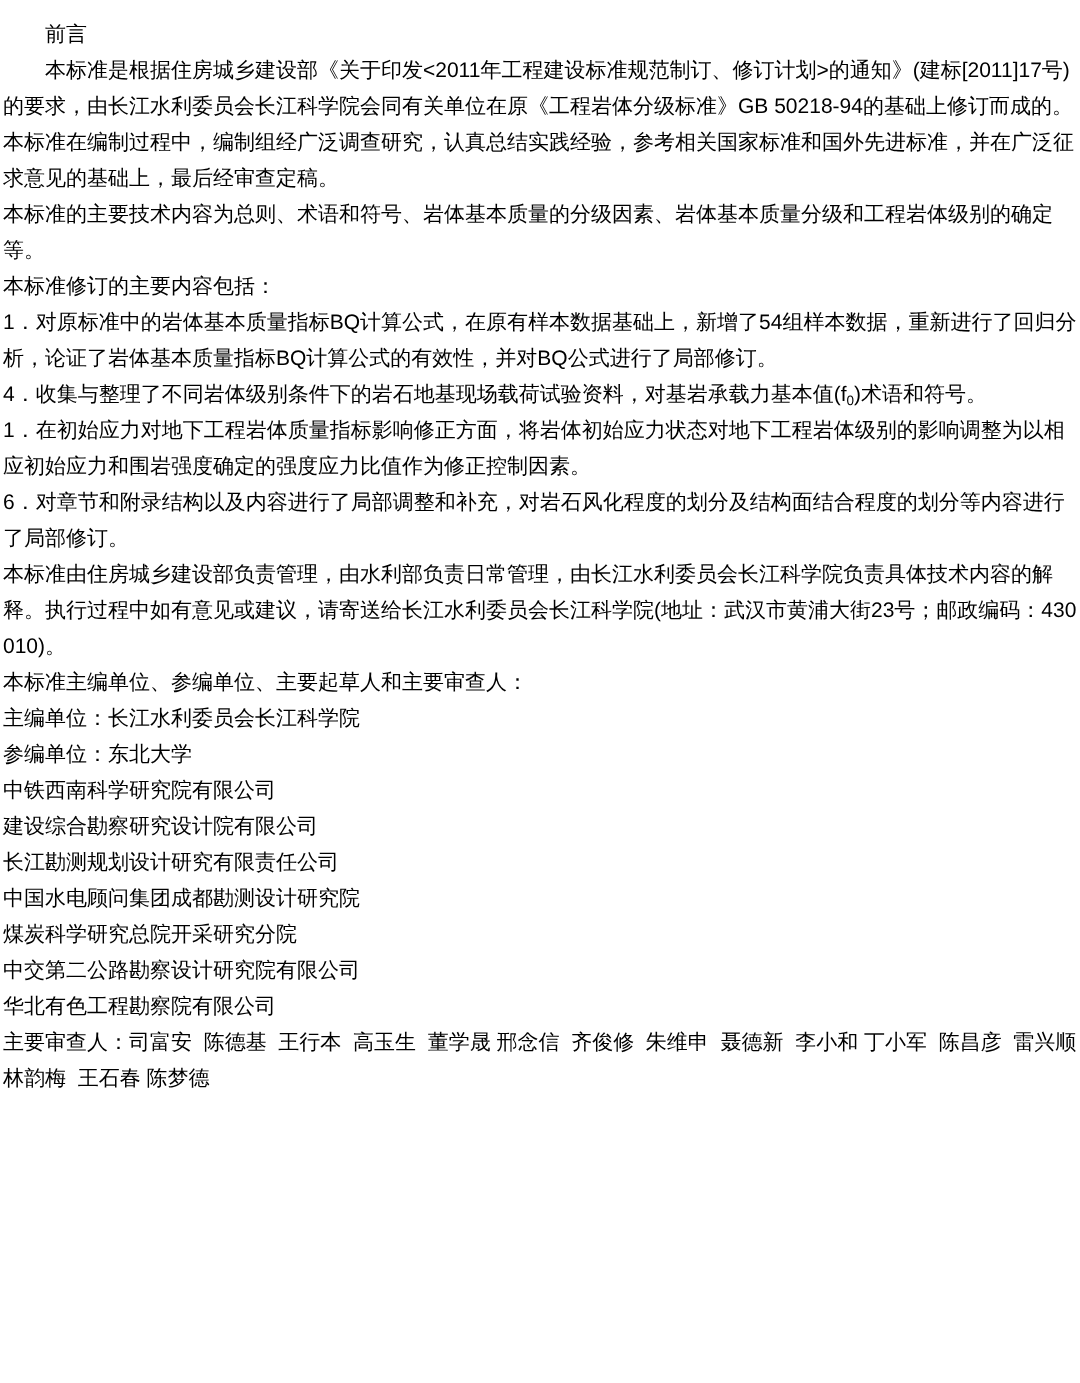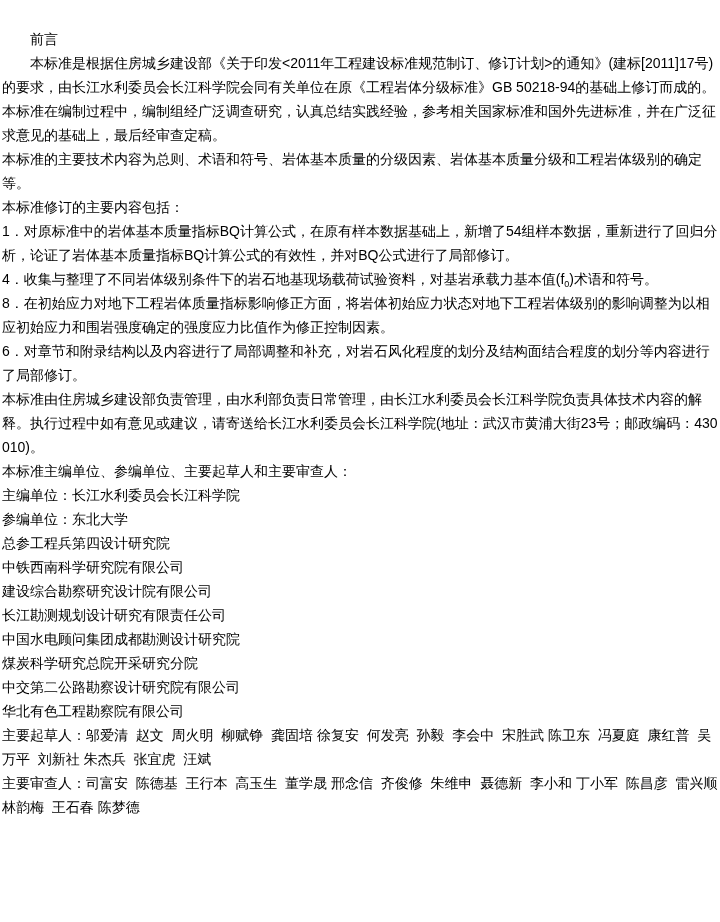--- a/index.html
+++ b/index.html
@@ -11,21 +11,21 @@
     width: 720px;
     height: 922px;
     box-sizing: border-box;
     color: #000000;
     font-family: "Liberation Sans", sans-serif;
     font-size: 14px;
     line-height: 24px;
     overflow: hidden;
   }
   .page {
-    padding: 27px 2px 0 2px;
+    padding: 10px 2px 0 2px;
   }
   p.line {
     margin: 0;
     white-space: pre-wrap;
     word-break: break-all;
   }
   .indent {
     text-indent: 2em;
   }
   .title {
@@ -49,35 +49,33 @@
   <p class="line">本标准在编制过程中，编制组经广泛调查研究，认真总结实践经验，参考相关国家标准和国外先进标准，并在广泛征求意见的基础上，最后经审查定稿。</p>
 
   <p class="line">本标准的主要技术内容为总则、术语和符号、岩体基本质量的分级因素、岩体基本质量分级和工程岩体级别的确定等。</p>
 
   <p class="line">本标准修订的主要内容包括：</p>
 
   <p class="line">1．对原标准中的岩体基本质量指标BQ计算公式，在原有样本数据基础上，新增了54组样本数据，重新进行了回归分析，论证了岩体基本质量指标BQ计算公式的有效性，并对BQ公式进行了局部修订。</p>
 
   <p class="line"><span>4．收集与整理了不同岩体级别条件下的岩石地基现场载荷试验资料，对基岩承载力基本值(f</span><sub class="fsub">0</sub><span>)术语和符号。</span></p>
 
-  <p class="line">8．在初始应力对地下工程岩体质量指标影响修正方面，将岩体初始应力状态对地下工程岩体级别的影响调整为以相应初始应力和围岩强度确定的强度应力比值作为修正控制因素。</p>
+  <p class="line">1．在初始应力对地下工程岩体质量指标影响修正方面，将岩体初始应力状态对地下工程岩体级别的影响调整为以相应初始应力和围岩强度确定的强度应力比值作为修正控制因素。</p>
   <p class="line">6．对章节和附录结构以及内容进行了局部调整和补充，对岩石风化程度的划分及结构面结合程度的划分等内容进行了局部修订。</p>
 
   <p class="line">本标准由住房城乡建设部负责管理，由水利部负责日常管理，由长江水利委员会长江科学院负责具体技术内容的解释。执行过程中如有意见或建议，请寄送给长江水利委员会长江科学院(地址：武汉市黄浦大街23号；邮政编码：430010)。</p>
 
   <p class="line">本标准主编单位、参编单位、主要起草人和主要审查人：</p>
 
   <p class="line">主编单位：长江水利委员会长江科学院</p>
   <p class="line">参编单位：东北大学</p>
 
-  <p class="line">总参工程兵第四设计研究院</p>
   <p class="line">中铁西南科学研究院有限公司</p>
   <p class="line">建设综合勘察研究设计院有限公司</p>
   <p class="line">长江勘测规划设计研究有限责任公司</p>
   <p class="line">中国水电顾问集团成都勘测设计研究院</p>
   <p class="line">煤炭科学研究总院开采研究分院</p>
   <p class="line">中交第二公路勘察设计研究院有限公司</p>
   <p class="line">华北有色工程勘察院有限公司</p>
 
-  <p class="line">主要起草人：邬爱清  赵文  周火明  柳赋铮  龚固培 徐复安  何发亮  孙毅  李会中  宋胜武 陈卫东  冯夏庭  康红普  吴万平  刘新社 朱杰兵  张宜虎  汪斌</p>
   <p class="line">主要审查人：司富安  陈德基  王行本  高玉生  董学晟 邢念信  齐俊修  朱维申  聂德新  李小和 丁小军  陈昌彦  雷兴顺  林韵梅  王石春 陈梦德</p>
 
 </div>
 
 </body></html>

